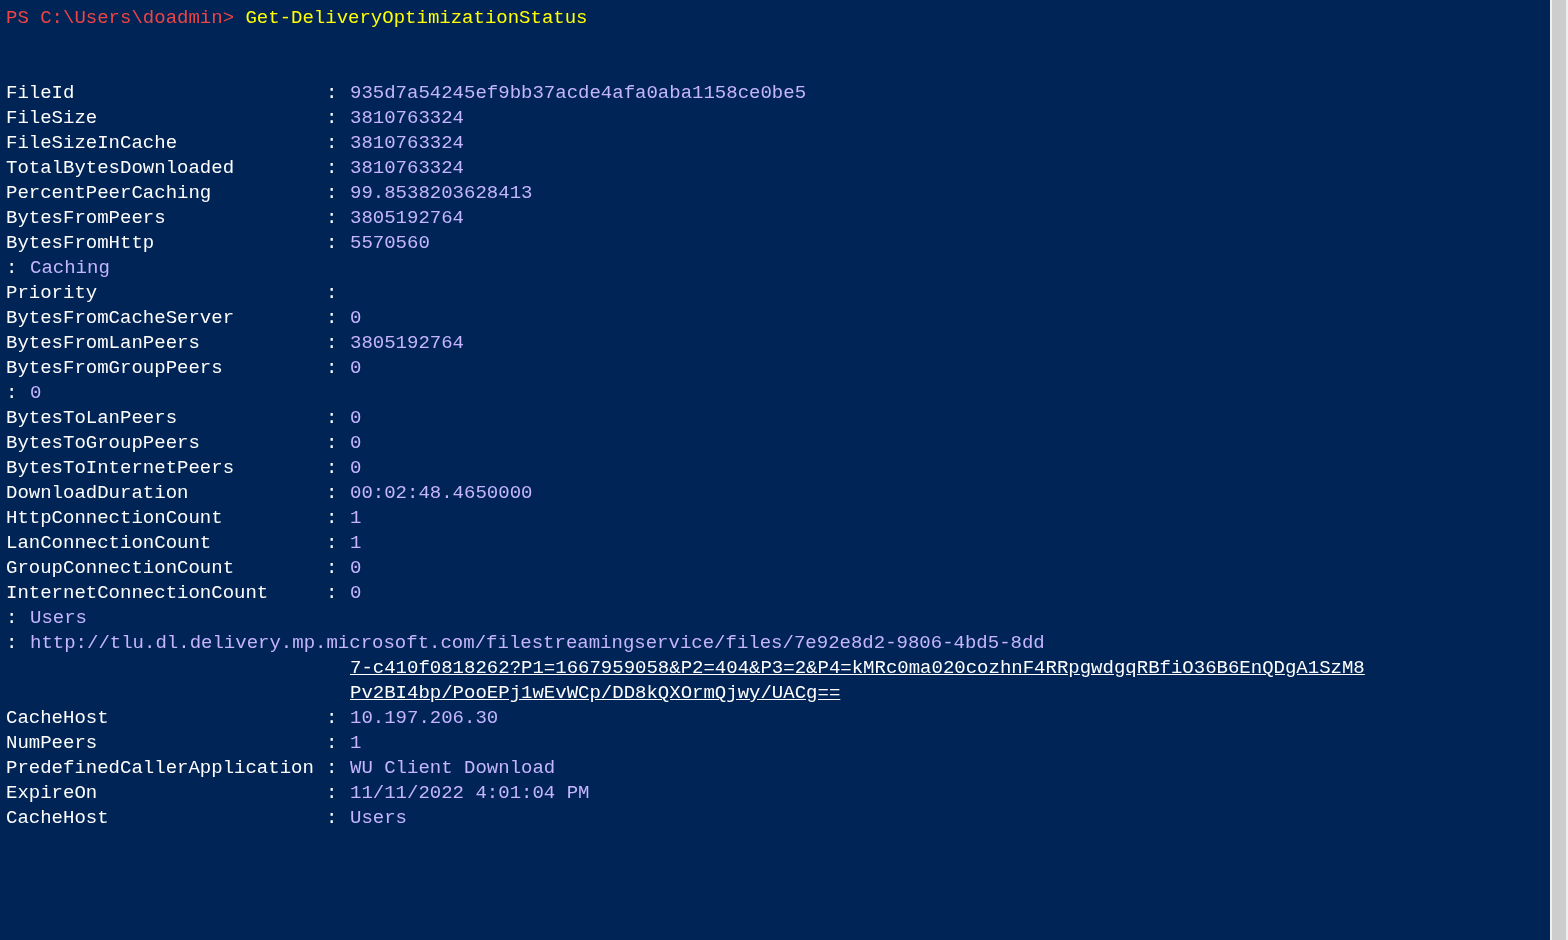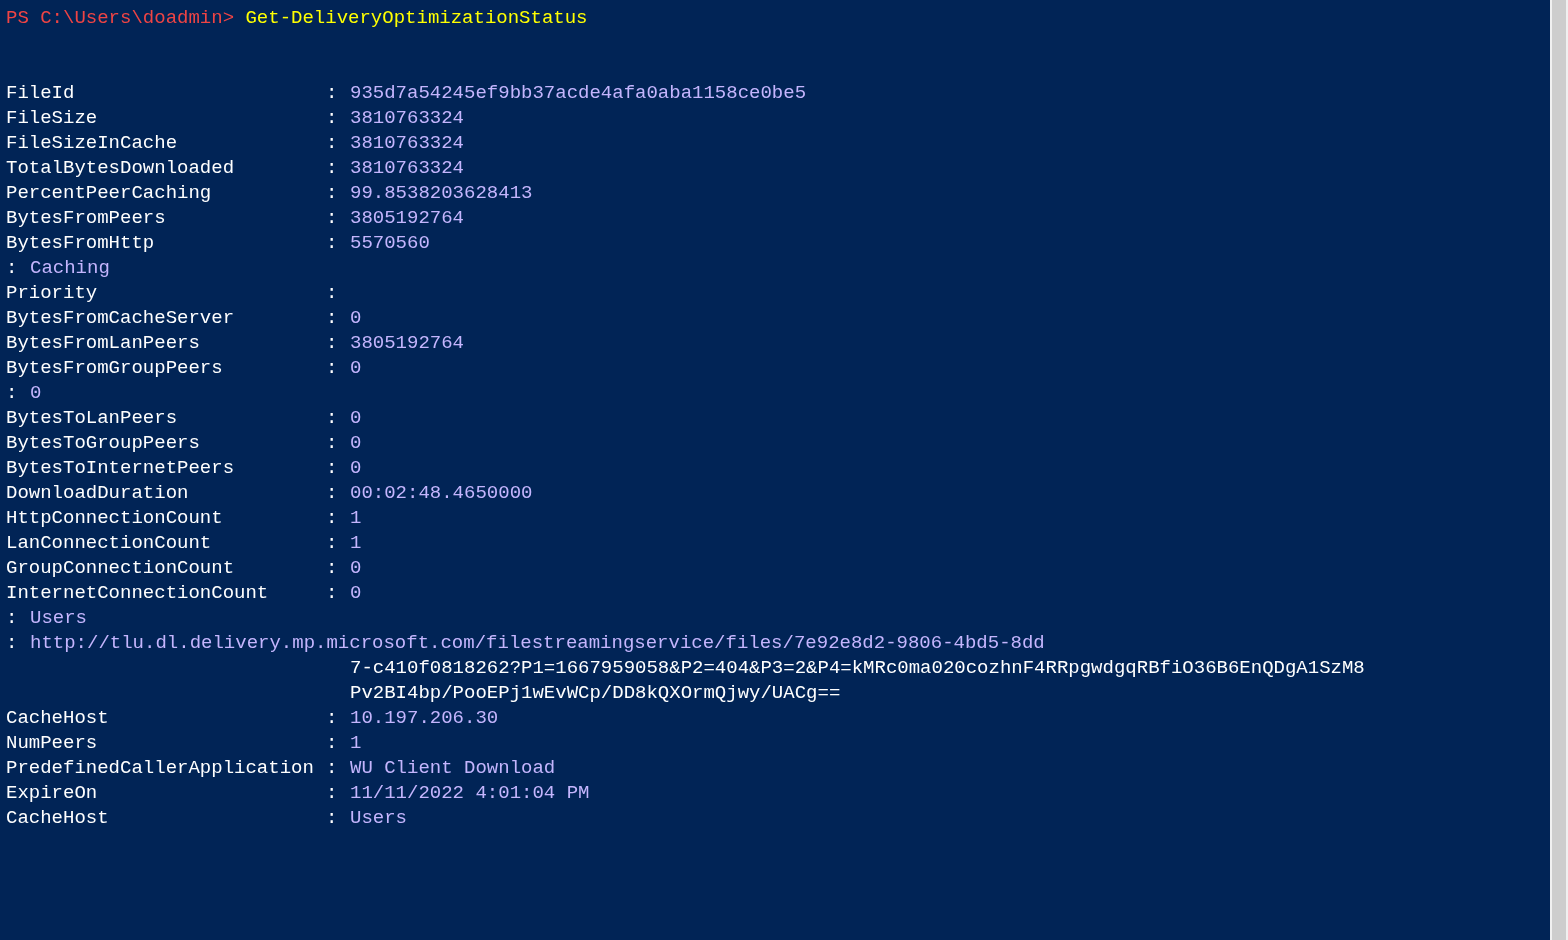--- a/index.html
+++ b/index.html
@@ -62,20 +62,21 @@
       top: 0;
       left: 2px;
       width: 14px;
       height: 100%;
       background-color: #cdcdcd;
     }
     .url-continuation {
       padding-left: 344px;
       white-space: pre-wrap;
       word-break: break-all;
+      text-decoration: underline;
     }
   </style>
 </head>
 <body>
 
 <div class="prompt-line">
   <span class="prompt-prefix">PS C:\Users\doadmin&gt; </span><span class="prompt-command">Get-DeliveryOptimizationStatus</span>
 </div>
 
 <div id="output-block">

